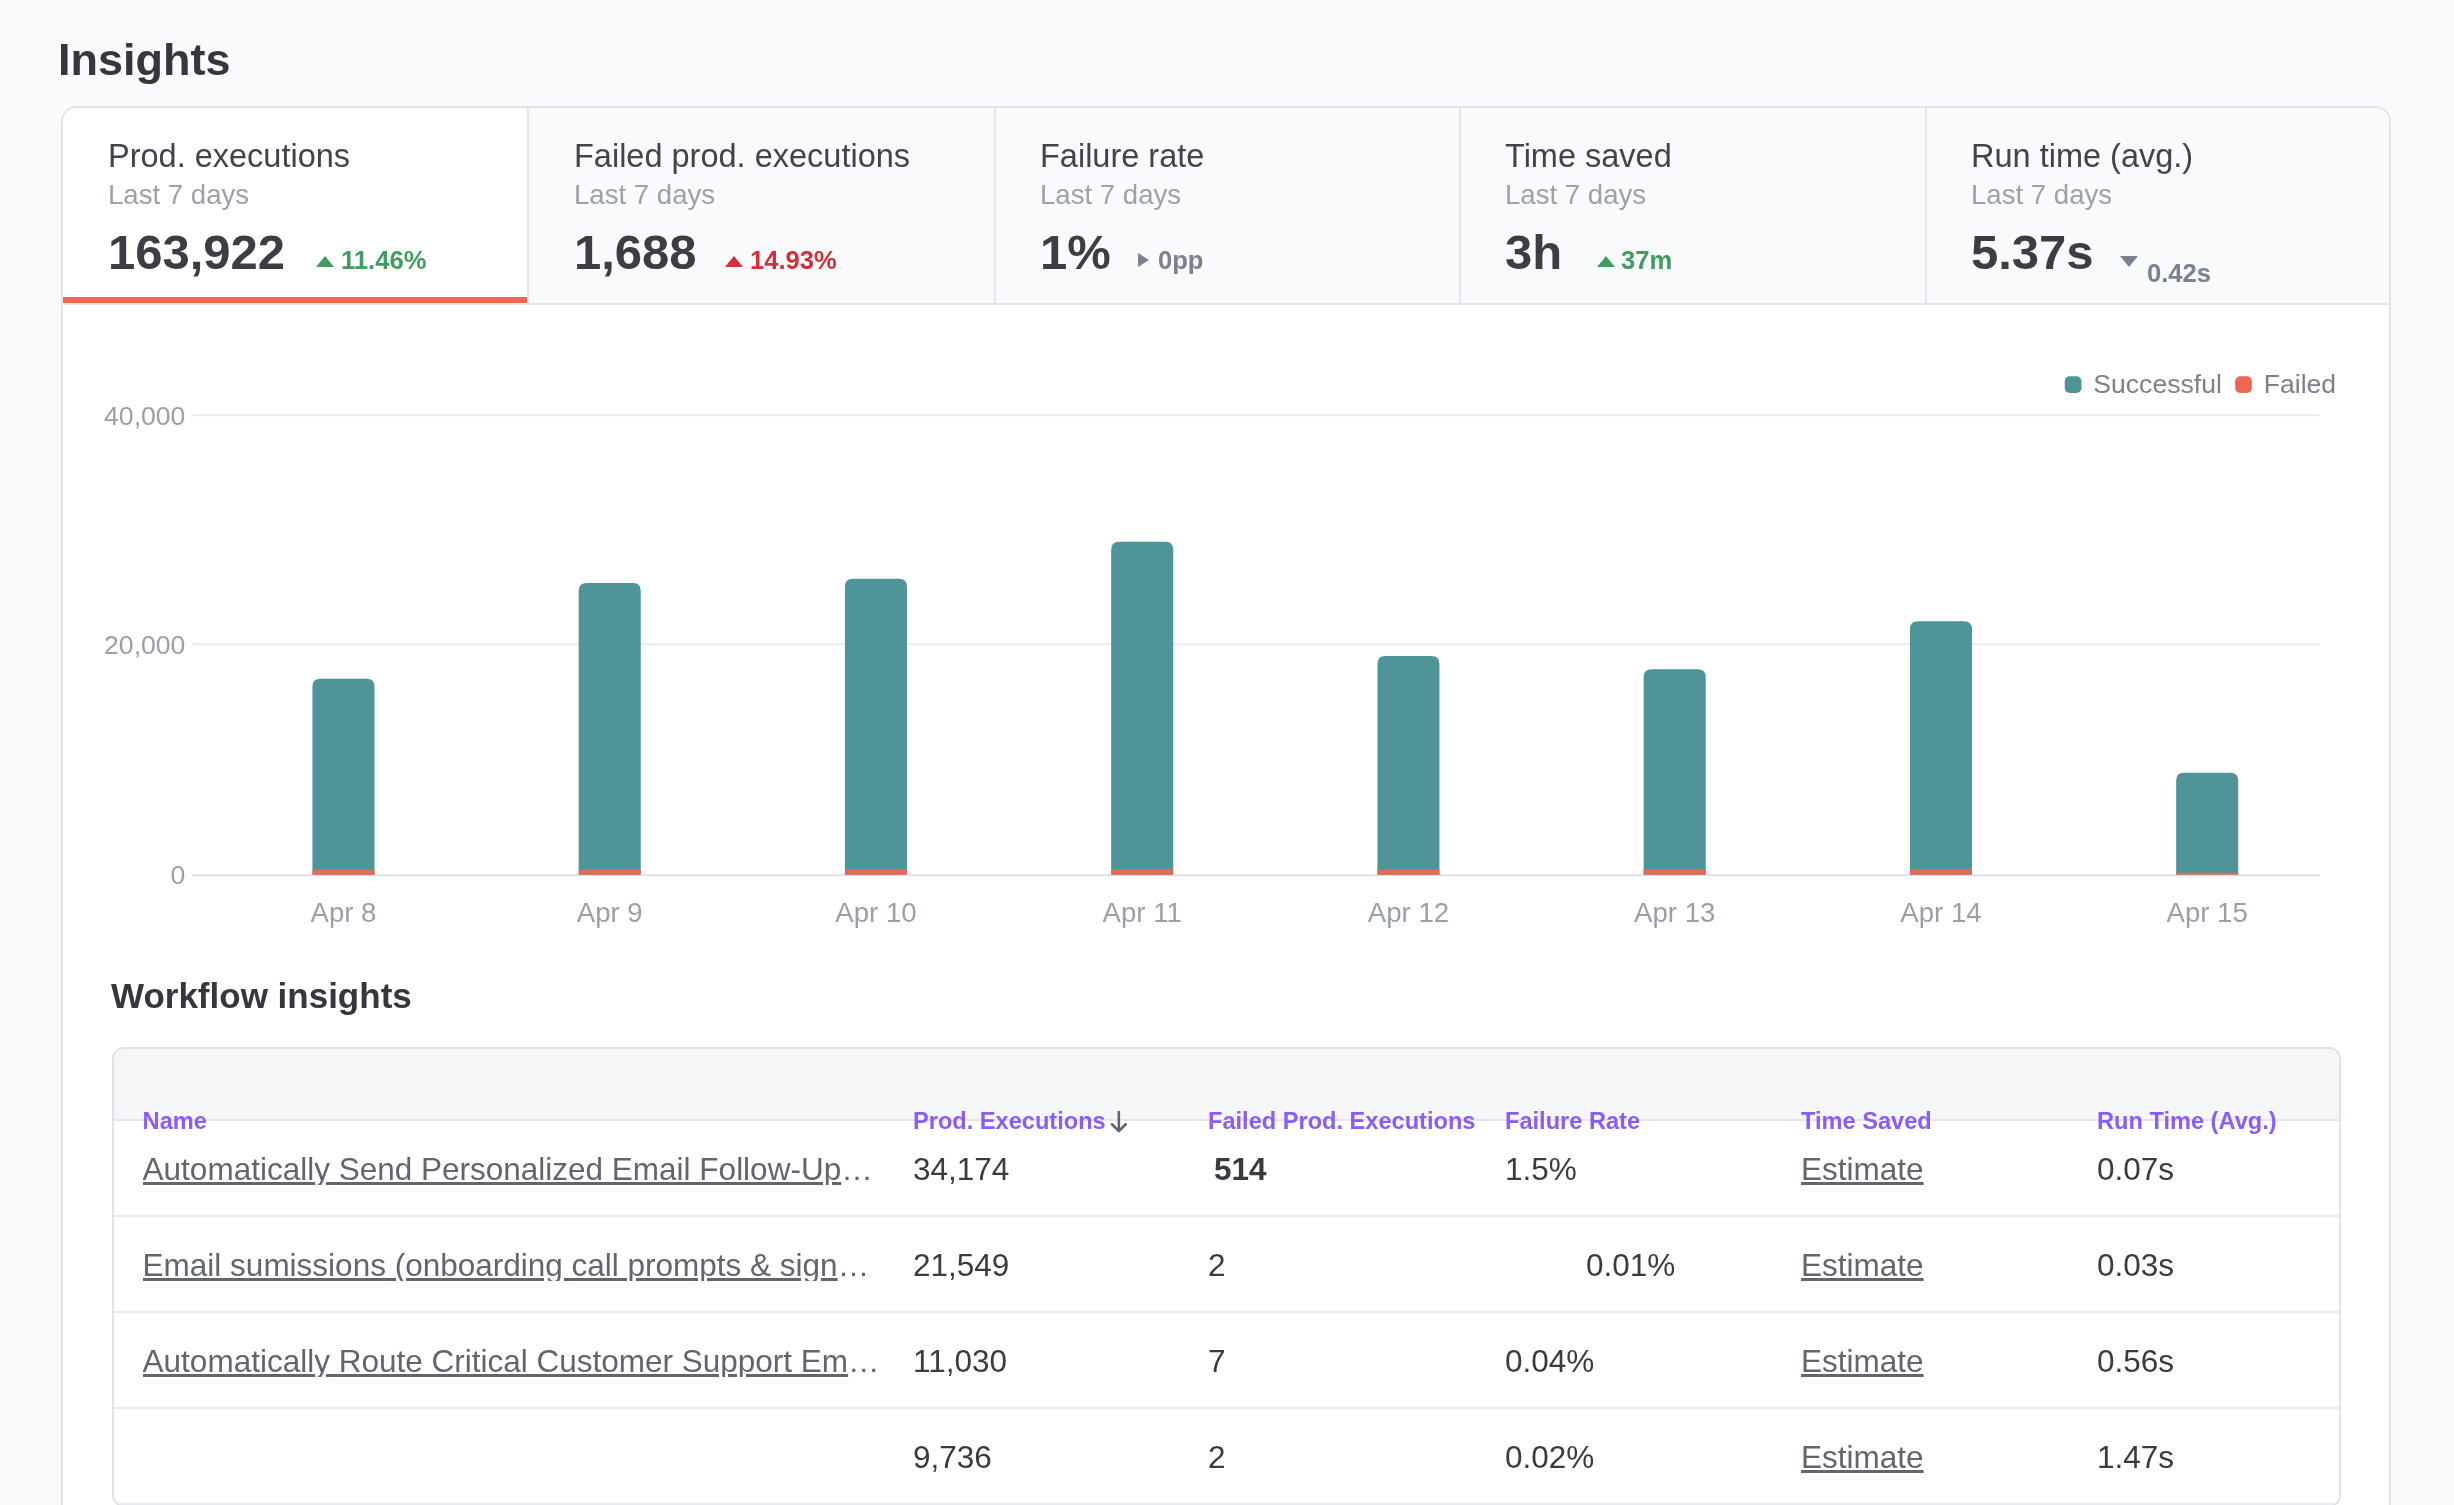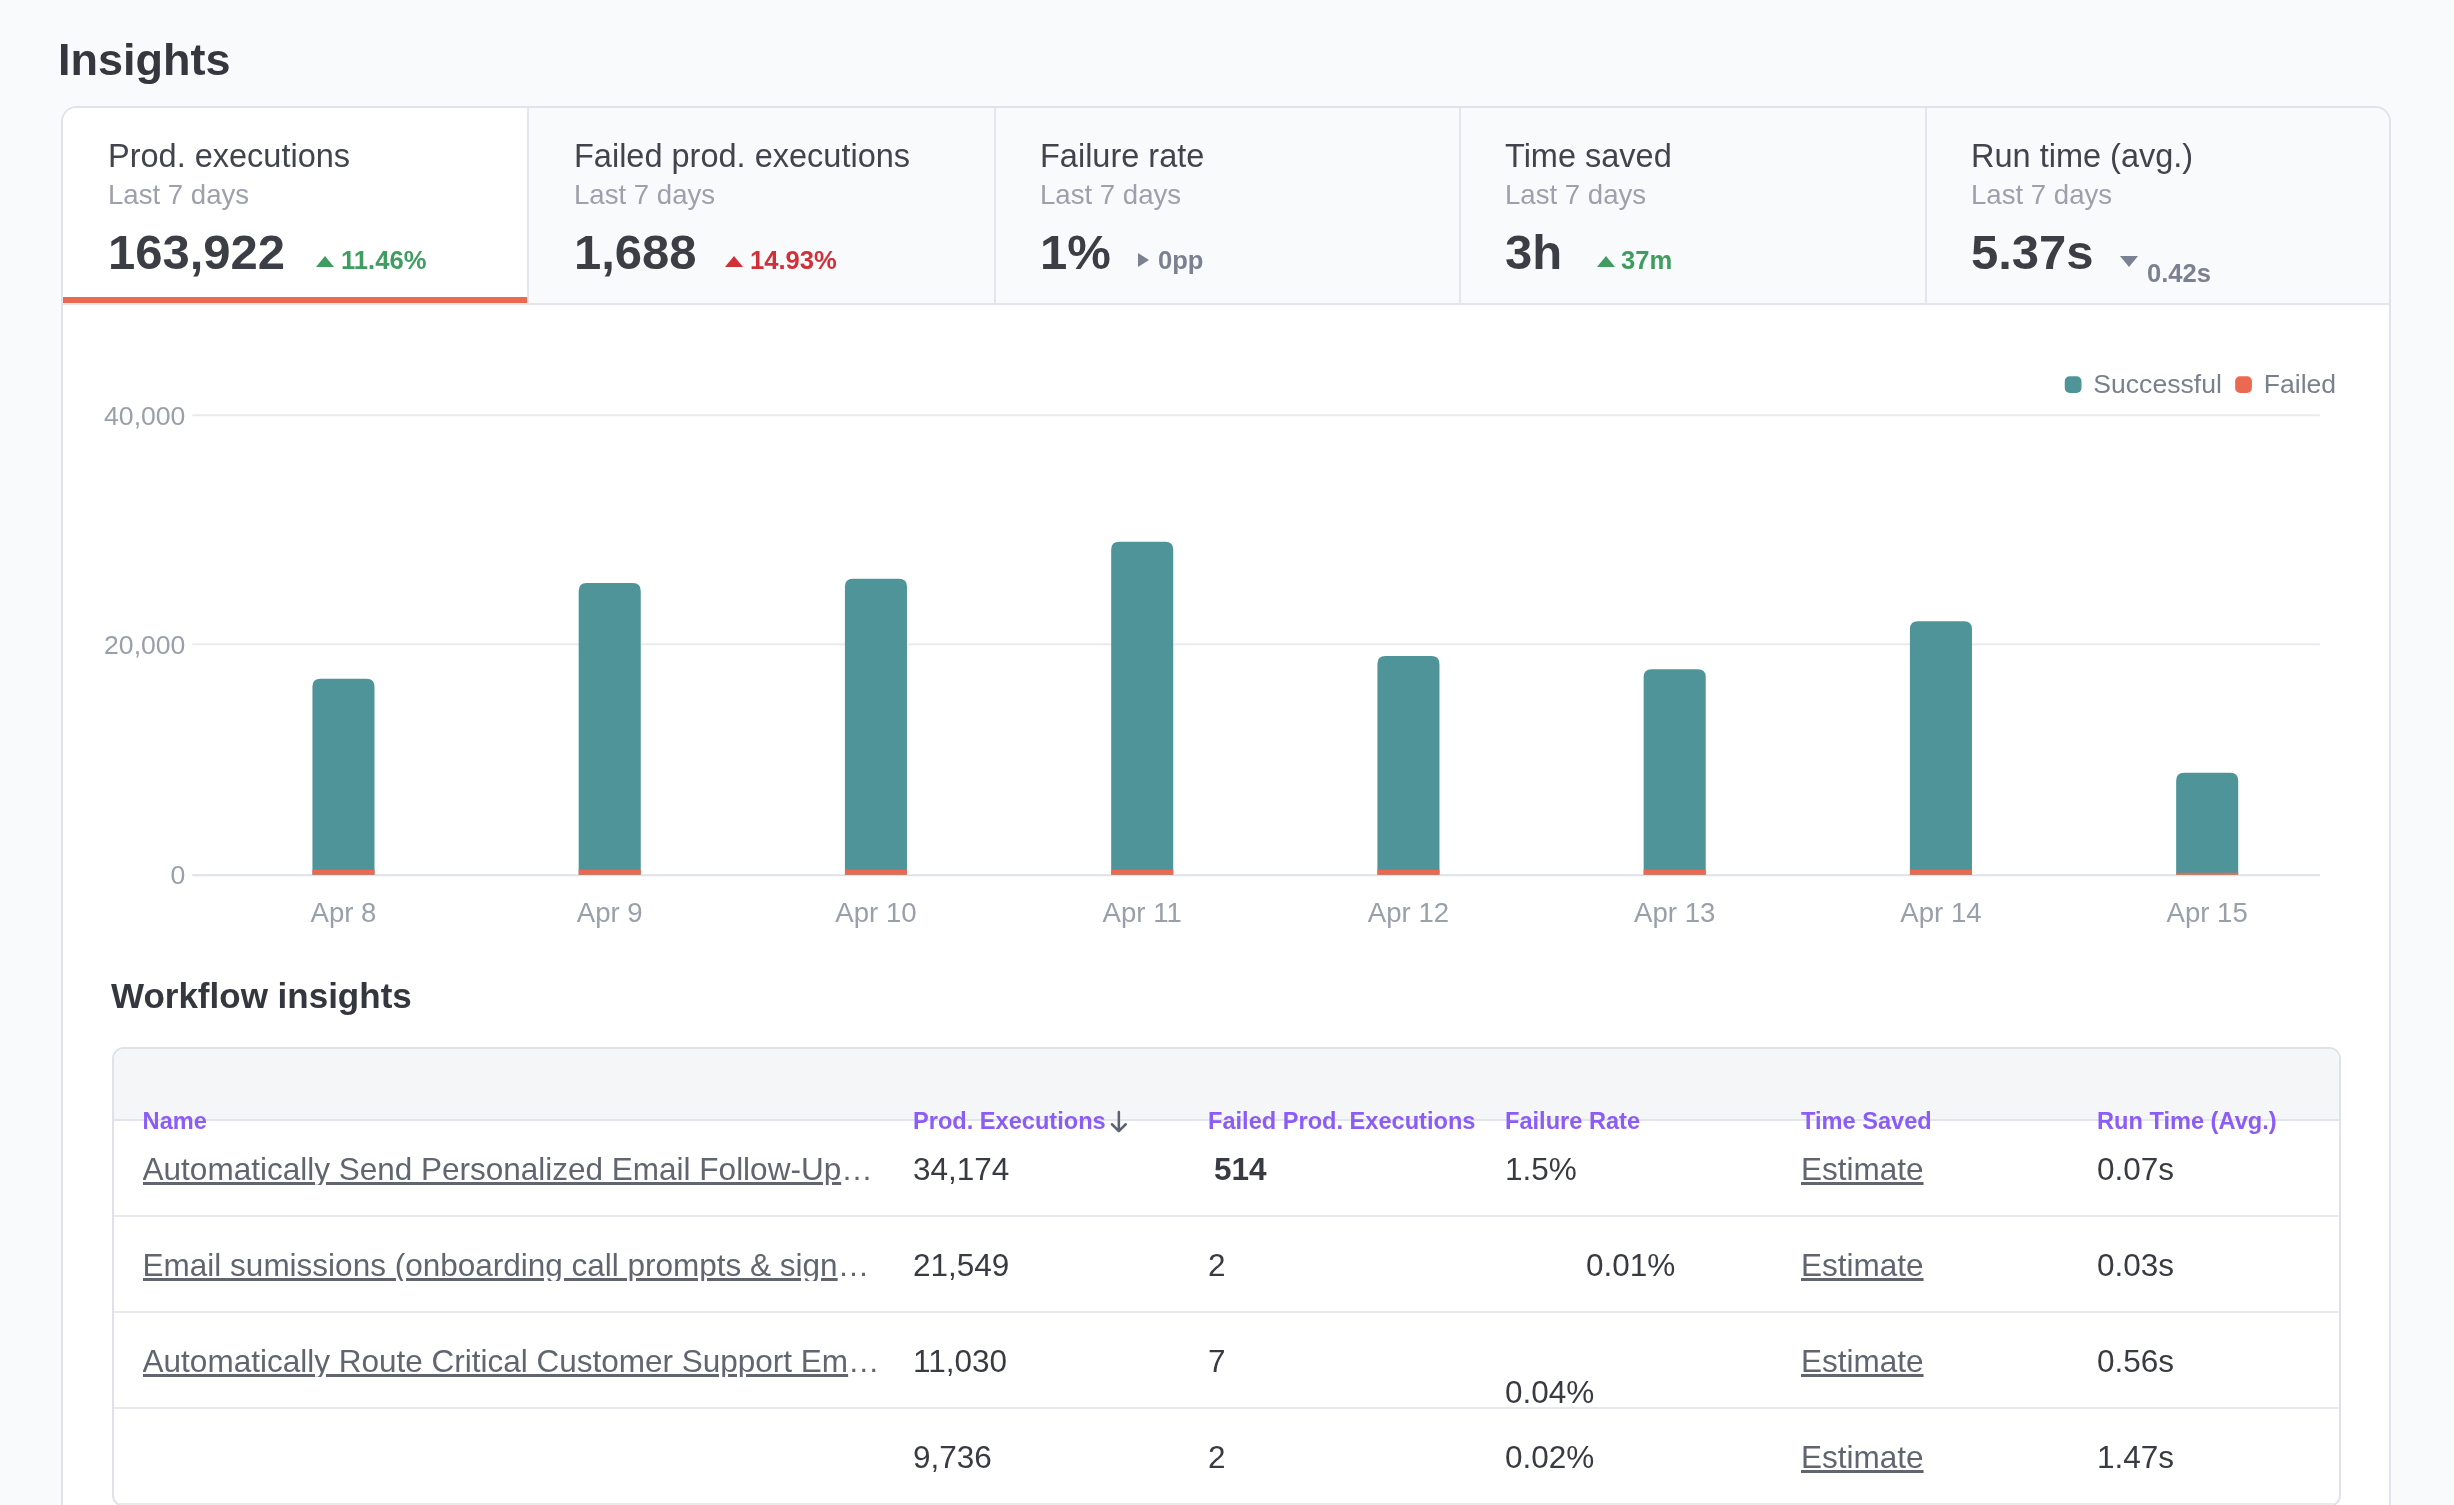--- a/index.html
+++ b/index.html
@@ -148,21 +148,21 @@
     <span class="td" style="left:799px;">21,549</span>
     <span class="td" style="left:1094px;">2</span>
     <span class="td" style="left:1472px;">0.01%</span>
     <span class="td lnk" style="left:1687px;">Estimate</span>
     <span class="td" style="left:1983px;">0.03s</span>
   </div>
   <div class="trow">
     <span class="td lnk name" style="left:28.6px;">Automatically Route Critical Customer Support Emails to Team</span>
     <span class="td" style="left:799px;">11,030</span>
     <span class="td" style="left:1094px;">7</span>
-    <span class="td" style="left:1391px;margin-top:31px;">0.04%</span>
+    <span class="td" style="left:1391px;">0.04%</span>
     <span class="td lnk" style="left:1687px;">Estimate</span>
     <span class="td" style="left:1983px;">0.56s</span>
   </div>
   <div class="trow" style="border-bottom:2px solid #e6e9ee;">
     <span class="td" style="left:799px;">9,736</span>
     <span class="td" style="left:1094px;">2</span>
     <span class="td" style="left:1391px;">0.02%</span>
     <span class="td lnk" style="left:1687px;">Estimate</span>
     <span class="td" style="left:1983px;">1.47s</span>
   </div>

